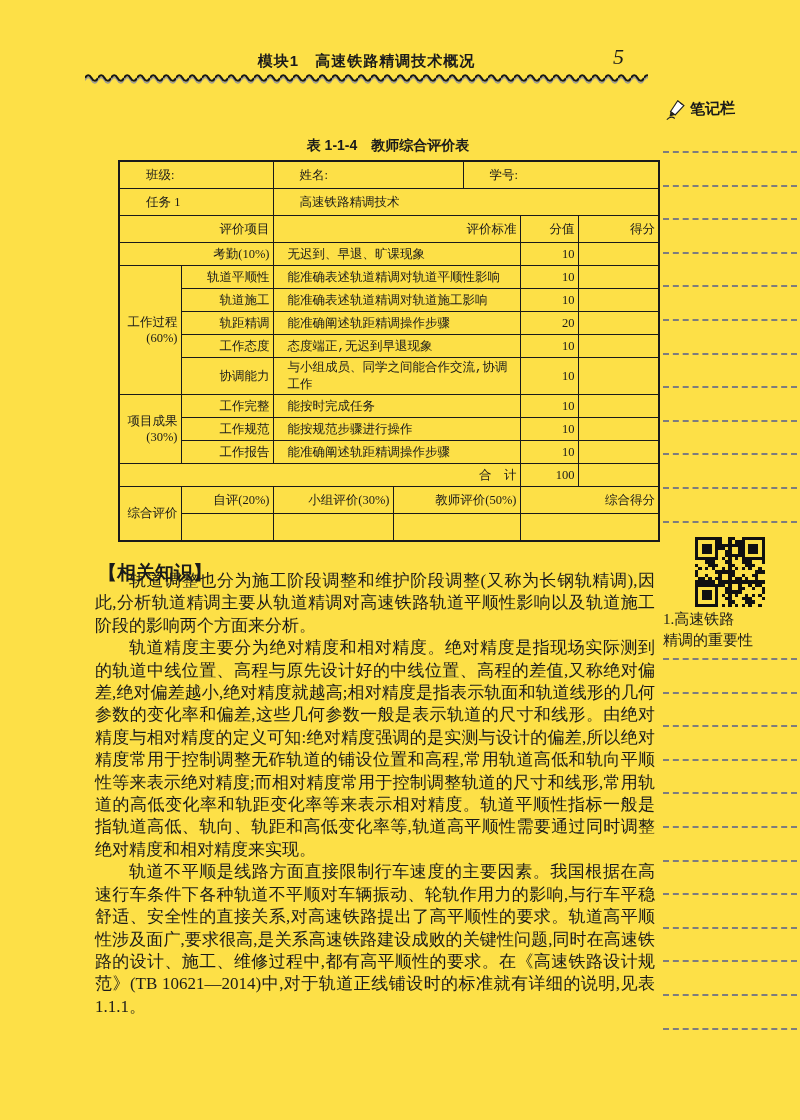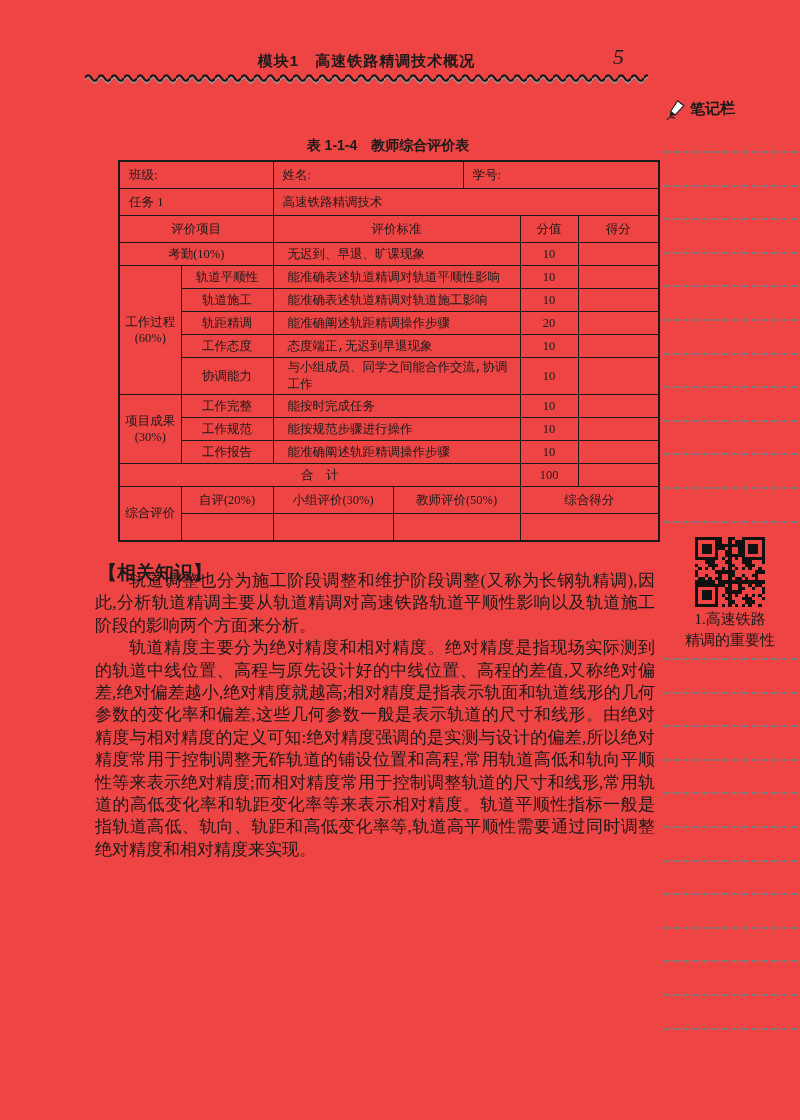--- a/index.html
+++ b/index.html
@@ -1,56 +1,56 @@
 <!DOCTYPE html>
 <html lang="zh"><head>
 <meta charset="utf-8">
 <style>
   html,body{margin:0;padding:0;background:#e8e8e8;}
-  .page{position:relative;width:800px;height:1120px;background:#ef4444;margin:0 auto;
+  .page{position:relative;width:800px;height:1120px;background:#fde047;margin:0 auto;
         font-family:"Liberation Serif",serif;color:#1a1a1a;overflow:hidden;}
   .main{position:absolute;left:85px;top:0;width:573px;height:1120px;}
 
   
   .header-title{position:absolute;top:52px;left:0;width:563px;text-align:center;
         font-family:"Liberation Sans",sans-serif;font-weight:bold;font-size:15px;letter-spacing:1px;}
   .page-num{position:absolute;top:44px;left:528px;font-style:italic;font-size:22px;}
   .wavy{position:absolute;top:72px;left:0;}
 
   .intro-line{position:absolute;top:105px;left:30px;font-size:17px;}
 
   
   .table-caption{position:absolute;top:137px;left:33px;width:540px;text-align:center;
         font-family:"Liberation Sans",sans-serif;font-weight:bold;font-size:14px;}
   .eval-table{position:absolute;top:160px;left:33px;width:540px;border-collapse:collapse;
         table-layout:fixed;font-size:12.5px;border:2px solid #1a1a1a;}
-  .eval-table td{border:1px solid #1a1a1a;padding:1px 3px;text-align:center;vertical-align:middle;
+  .eval-table td{border:1px solid #1a1a1a;padding:1px 3px;text-align:right;vertical-align:middle;
         overflow:hidden;}
-  .eval-table td.l{text-align:left;padding-left:9px;}
+  .eval-table td.l{text-align:left;padding-left:26px;}
   .eval-table td.crit{text-align:left;padding-left:14px;font-family:Liberation Mono, monospace;}
   .eval-table tr.rh td{height:24px;}
   .eval-table tr.r td{height:20px;}
 
   
   .kb-heading{position:absolute;top:533px;left:13px;
         font-family:"Liberation Sans",sans-serif;font-weight:bold;font-size:19px;margin-top:27px;}
   .body-text{position:absolute;top:570px;left:10px;width:560px;
         font-size:17px;line-height:22.4px;text-align:justify;}
   .body-text p{margin:0;text-indent:2em;}
 
   
   .notes{position:absolute;left:663px;top:0;width:134px;height:1120px;}
   .notes-header{position:absolute;top:98px;left:2px;display:flex;align-items:center;gap:3px;
         font-family:"Liberation Sans",sans-serif;font-weight:bold;font-size:15px;
         transform:rotate(-2deg);}
   .dash-group{position:absolute;left:0;width:134px;}
   .dg-top{top:151px;}
   .dg-bottom{top:658px;}
   .dash{height:0;border-top:2px dashed #7d7d7d;margin-bottom:31.6px;}
-  .qr-block{position:absolute;top:537px;left:0;width:134px;text-align:center;}
+  .qr-block{position:absolute;top:537px;left:0;width:134px;}
   .qr-svg{width:70px;height:70px;display:block;margin:0 auto;shape-rendering:crispEdges;fill:#111;}
   .qr-caption{font-size:15px;line-height:21px;margin-top:2px;}
 </style>
 </head>
 <body>
 
 <div class="page">
 
   <div class="main">
 
@@ -175,20 +175,21 @@
           <td colspan="2"></td>
         </tr>
       </tbody>
     </table>
 
     <div class="kb-heading">【相关知识】</div>
 
     <div class="body-text">
       <p>轨道调整也分为施工阶段调整和维护阶段调整(又称为长钢轨精调),因此,分析轨道精调主要从轨道精调对高速铁路轨道平顺性影响以及轨道施工阶段的影响两个方面来分析。</p>
       <p>轨道精度主要分为绝对精度和相对精度。绝对精度是指现场实际测到的轨道中线位置、高程与原先设计好的中线位置、高程的差值,又称绝对偏差,绝对偏差越小,绝对精度就越高;相对精度是指表示轨面和轨道线形的几何参数的变化率和偏差,这些几何参数一般是表示轨道的尺寸和线形。由绝对精度与相对精度的定义可知:绝对精度强调的是实测与设计的偏差,所以绝对精度常用于控制调整无砟轨道的铺设位置和高程,常用轨道高低和轨向平顺性等来表示绝对精度;而相对精度常用于控制调整轨道的尺寸和线形,常用轨道的高低变化率和轨距变化率等来表示相对精度。轨道平顺性指标一般是指轨道高低、轨向、轨距和高低变化率等,轨道高平顺性需要通过同时调整绝对精度和相对精度来实现。</p>
+      <p>轨道不平顺是线路方面直接限制行车速度的主要因素。我国根据在高速行车条件下各种轨道不平顺对车辆振动、轮轨作用力的影响,与行车平稳舒适、安全性的直接关系,对高速铁路提出了高平顺性的要求。轨道高平顺性涉及面广,要求很高,是关系高速铁路建设成败的关键性问题,同时在高速铁路的设计、施工、维修过程中,都有高平顺性的要求。在《高速铁路设计规范》(TB 10621—2014)中,对于轨道正线铺设时的标准就有详细的说明,见表 1.1.1。</p>
     </div>
   </div>
 
   <div class="notes">
     <div class="notes-header">
       <svg width="22" height="22" viewBox="0 0 22 22" aria-hidden="true">
         <path d="M13 2 L19 7 L10 16 L5.5 12.5 Z" fill="#ffffff" stroke="#222" stroke-width="1.2"></path>
         <path d="M15.5 4.2 L17.4 5.8" stroke="#222" stroke-width="1"></path>
         <path d="M10 16 L5.5 12.5 L4.2 17.6 Z" fill="#222"></path>
         <path d="M1.5 20.5 Q5.5 16.5 9.5 19.5" fill="none" stroke="#222" stroke-width="1.2"></path>

